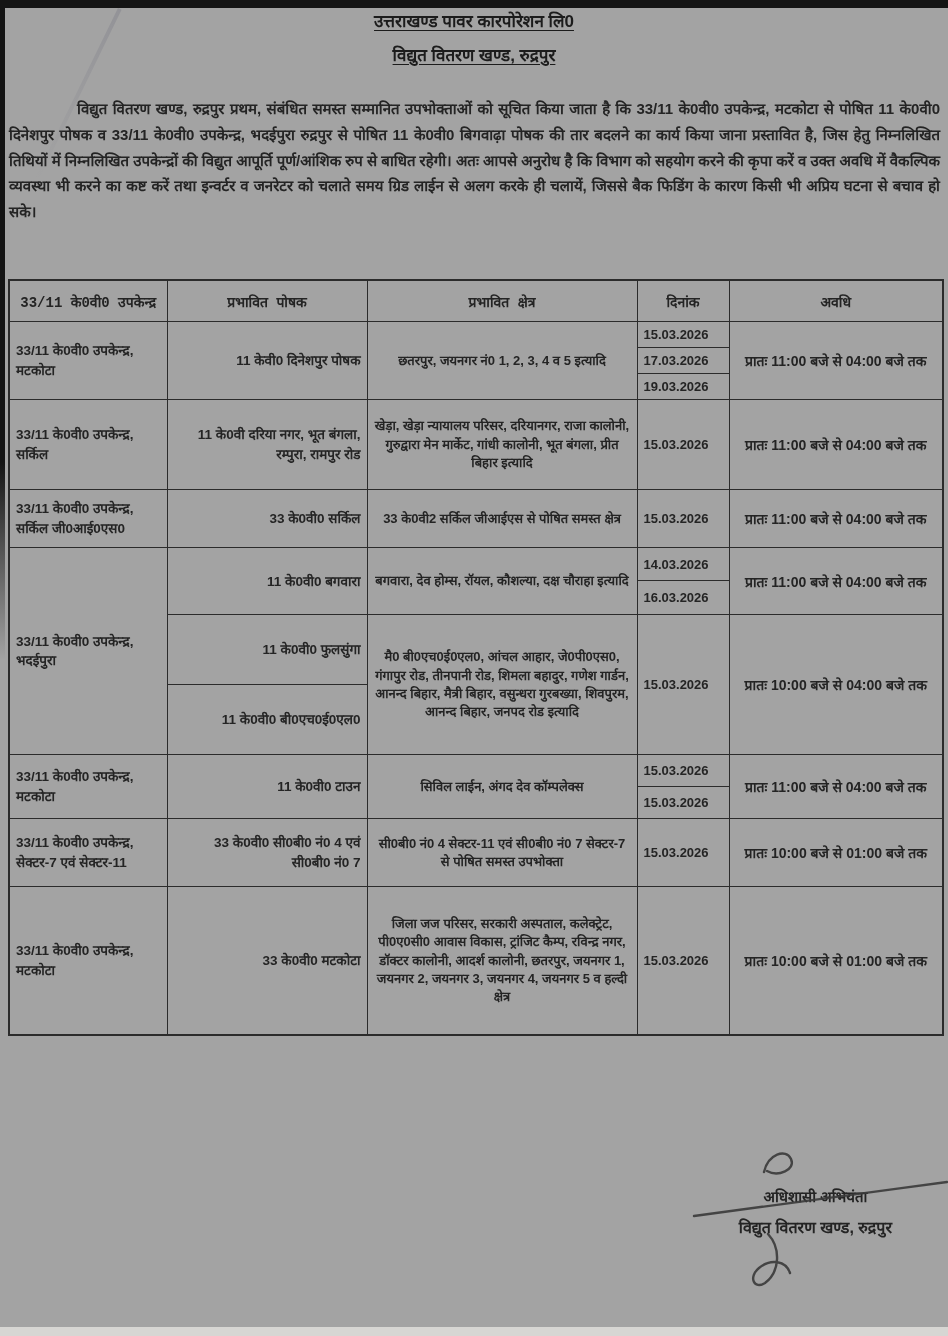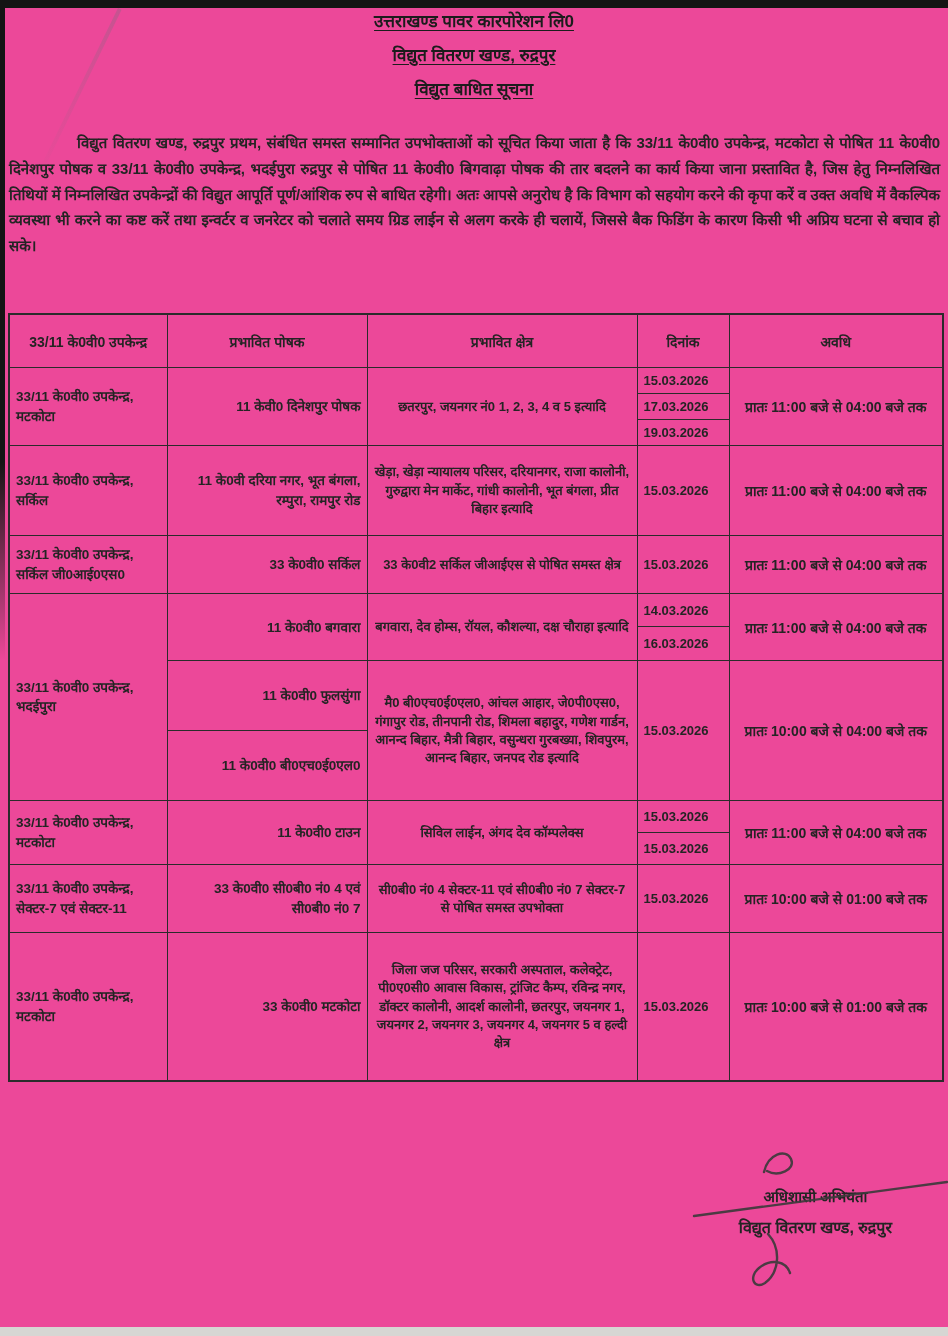--- a/index.html
+++ b/index.html
@@ -1,20 +1,20 @@
 <!DOCTYPE html>
 <html lang="hi"><head>
 <meta charset="utf-8">
 <style>
   html,body { margin:0; padding:0; background:#e9e8e6; }
   .page {
     position:relative;
     width:948px; height:1336px;
     margin:0 auto;
-    background:#ec4899;
+    background:#a3a3a3;
     font-family:"Liberation Sans", sans-serif;
     color:#222222;
     overflow:hidden;
   }
   
   .scan-top    { position:absolute; top:0; left:0; width:100%; height:8px; background:#141414; z-index:5; }
   .scan-left   { position:absolute; top:0; left:0; width:5px; height:660px;
                  background:linear-gradient(to bottom,#141414 70%, rgba(20,20,20,0)); z-index:5; }
   .scan-bottom { position:absolute; bottom:0; left:0; width:100%; height:9px; background:#d7d6d3; z-index:5; }
   .scan-crease { position:absolute; top:8px; left:118px; width:4px; height:190px;
@@ -47,21 +47,21 @@
     padding:3px 6px; vertical-align:middle;
     overflow:hidden;
   }
   table.outage th { font-size:14px; text-align:center; font-weight:bold; }
   td.cell-substation { text-align:left; line-height:1.45; }
   td.cell-feeder     { text-align:right; line-height:1.45; }
   td.cell-area       { text-align:center; line-height:1.42; font-size:13px; }
   td.cell-date       { text-align:left; white-space:nowrap; font-size:13px; padding:2px 2px; }
   td.cell-duration   { text-align:center; padding-left:8px; font-size:14px; white-space:nowrap; }
 
-  tr.rh  { height:54px; }
+  tr.rh  { height:42px;font-family:Liberation Mono, monospace; }
   tr.ra  { height:26px; }
   tr.rb  { height:90px; }
   tr.rc  { height:58px;padding-left:18px; }
   tr.rd1 { height:33px; }
   tr.rd2 { height:34px; }
   tr.rd3 { height:70px; }
   tr.rd4 { height:70px; }
   tr.re  { height:32px; }
   tr.rf  { height:68px; }
   tr.rg  { height:148px; }
@@ -83,21 +83,20 @@
 <div class="page">
 
   <div class="scan-top"></div>
   <div class="scan-left"></div>
   <div class="scan-crease"></div>
   <div class="scan-bottom"></div>
 
   <div class="doc-header">
     <div>उत्तराखण्ड पावर कारपोरेशन लि0</div>
     <div>विद्युत वितरण खण्ड, रुद्रपुर</div>
-    <div>विद्युत बाधित सूचना</div>
   </div>
 
   <p class="notice-paragraph">विद्युत वितरण खण्ड, रुद्रपुर प्रथम, संबंधित समस्त सम्मानित उपभोक्ताओं को सूचित किया जाता है कि 33/11 के0वी0 उपकेन्द्र, मटकोटा से पोषित 11 के0वी0 दिनेशपुर पोषक व 33/11 के0वी0 उपकेन्द्र, भदईपुरा रुद्रपुर से पोषित 11 के0वी0 बिगवाढ़ा पोषक की तार बदलने का कार्य किया जाना प्रस्तावित है, जिस हेतु निम्नलिखित तिथियों में निम्नलिखित उपकेन्द्रों की विद्युत आपूर्ति पूर्ण/आंशिक रुप से बाधित रहेगी। अतः आपसे अनुरोध है कि विभाग को सहयोग करने की कृपा करें व उक्त अवधि में वैकल्पिक व्यवस्था भी करने का कष्ट करें तथा इन्वर्टर व जनरेटर को चलाते समय ग्रिड लाईन से अलग करके ही चलायें, जिससे बैक फिडिंग के कारण किसी भी अप्रिय घटना से बचाव हो सके।</p>
 
   <table class="outage">
     <colgroup>
       <col style="width:158px">
         <col style="width:200px">
         <col style="width:270px">
         <col style="width:92px">

